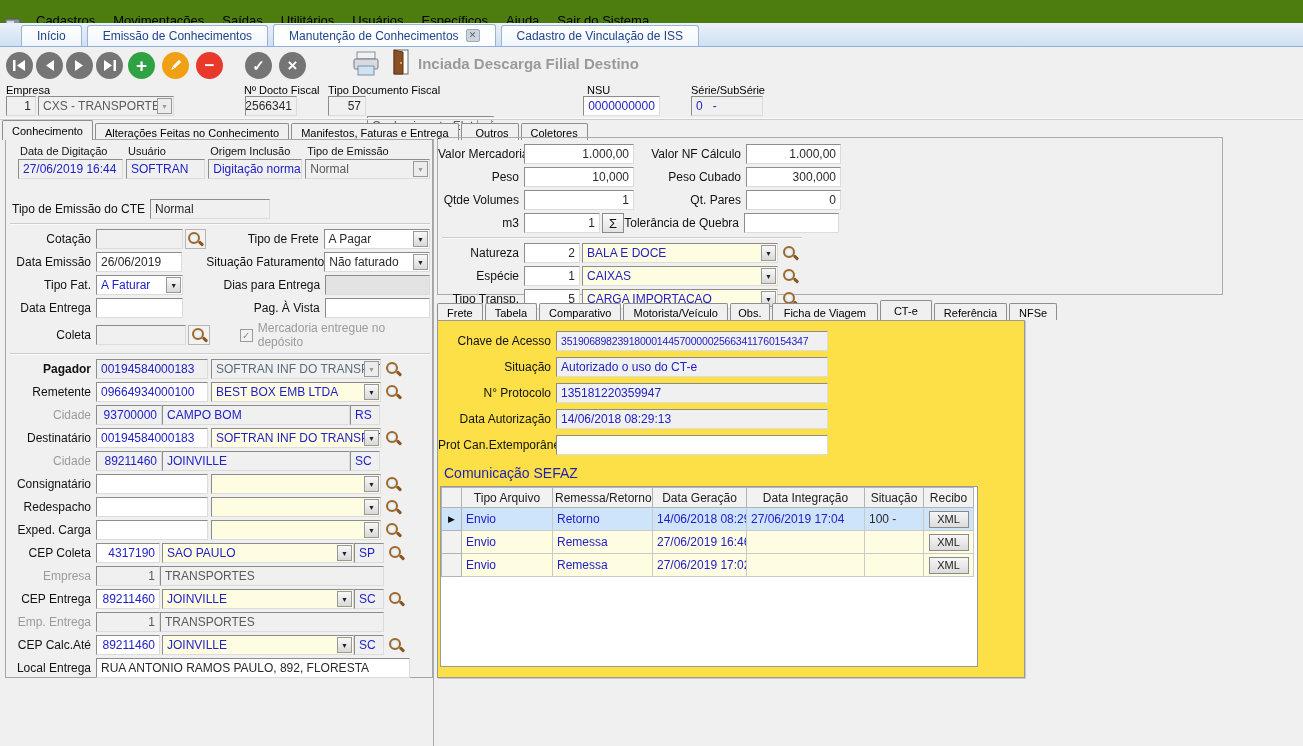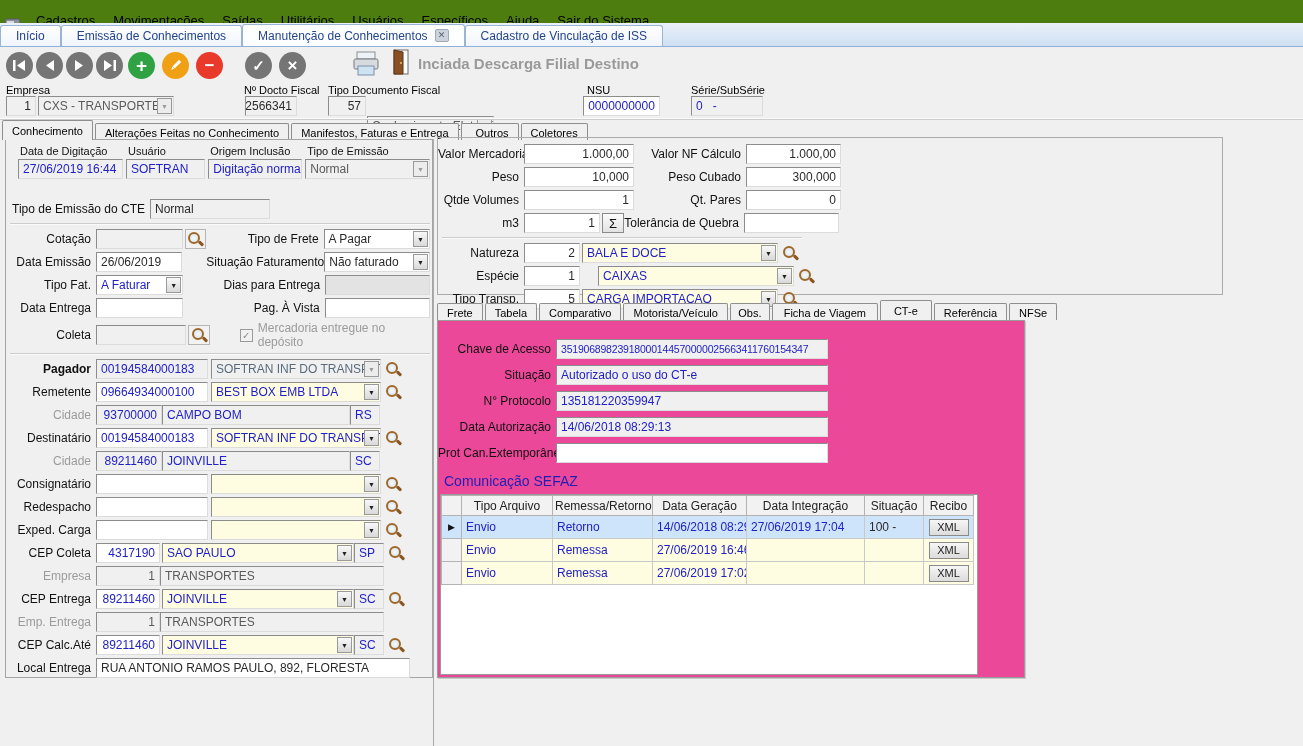--- a/index.html
+++ b/index.html
@@ -3,21 +3,21 @@
 <meta charset="utf-8">
 <style>
   *{box-sizing:border-box;margin:0;padding:0}
   html,body{width:1303px;height:746px}
   body{position:relative;overflow:hidden;background:#f0f0f0;font-family:"Liberation Sans",sans-serif;font-size:12px;color:#111}
   
   .menubar{position:absolute;left:0;top:0;width:100%;height:33px;background:#4d7c0f;display:flex;align-items:flex-end;border-bottom:1px solid #e2e2e2}
   .appicon{width:17px;height:16px;margin:0 6px 0 4px}
   .mi{padding:0 9px;font-size:13px;line-height:23px;color:#000;cursor:default}
   
-  .tabbar{position:absolute;left:0;top:23px;width:100%;height:24px;background:linear-gradient(#eaf1fa,#cfe0f2);border-bottom:1px solid #8fb0d8;display:flex;align-items:flex-end;padding-left:0;}
+  .tabbar{position:absolute;left:0;top:23px;width:100%;height:24px;background:linear-gradient(#eaf1fa,#cfe0f2);border-bottom:1px solid #8fb0d8;display:flex;align-items:flex-end;padding-left:21px;gap:5px}
   .wtab{height:21px;padding:0 15px;background:linear-gradient(#ffffff,#f0f5fb);border:1px solid #9ab4d6;border-bottom:none;border-radius:3px 3px 0 0;color:#23458c;font-size:12px;display:flex;align-items:center;gap:7px;cursor:default;white-space:nowrap}
   .wtab.active{background:#fdfeff;height:22px}
   .tclose{width:14px;height:13px;background:#ccd3dd;border:1px solid #9fa9b8;border-radius:2px;color:#5c6675;font-size:9px;line-height:11px;text-align:center}
   
   .toolbar{position:absolute;left:0;top:47px;width:100%;height:35px}
   .cbtn{position:absolute;top:5px;width:27px;height:27px;border-radius:50%;display:flex;align-items:center;justify-content:center;color:#fff;font-weight:bold}
   .c-gray{background:#757575}.c-green{background:#2fa344}.c-amber{background:#f0a013}.c-red{background:#e8392a}
   .statusmsg{position:absolute;left:418px;top:8px;font-size:15px;font-weight:bold;color:#9a9a9a;white-space:nowrap}
   .tico{position:absolute;top:4px}
   
@@ -53,21 +53,21 @@
   .tg{display:flex;flex-direction:column}
   .tg .tl{font-size:11px;padding:1px 0 2px 2px;white-space:nowrap}
   .chk{width:13px;height:13px;border:1px solid #9a9a9a;background:#f1f1f1;margin:0 5px 0 2px;flex:none;display:flex;align-items:center;justify-content:center;font-size:10px;color:#8b8b8b}
   
   .rgroup{position:absolute;left:437px;top:137px;width:786px;height:158px;border:1px solid #ababab;padding-top:5px}
   .trow{display:flex;align-items:center;margin:1px 0 3px}
   .tlab{width:86px;text-align:right;padding-right:5px;font-size:12px;flex:none;white-space:nowrap}
   .tlab2{width:112px;text-align:right;padding-right:5px;font-size:12px;flex:none;white-space:nowrap}
   .sigma{width:22px;height:20px;margin-left:2px;background:linear-gradient(#fcfcfc,#e2e2e2);border:1px solid #8a8a8a;display:flex;align-items:center;justify-content:center;font-size:13px}
   
-  .cpanel{position:absolute;left:437px;top:320px;width:588px;height:358px;background:#ec4899;border:1px solid #9a9a9a;box-shadow:1px 1px 0 #c9c9c9;padding-top:18px}
+  .cpanel{position:absolute;left:437px;top:320px;width:588px;height:358px;background:#fde047;border:1px solid #9a9a9a;box-shadow:1px 1px 0 #c9c9c9;padding-top:10px}
   .crow{display:flex;align-items:center;margin:0 0 6px}
   .clab{width:118px;text-align:right;padding-right:5px;font-size:12px;flex:none;white-space:nowrap}
   .cfld{width:272px}
   .chave{font-size:10.5px;letter-spacing:-.2px}
   .seftitle{margin:10px 0 5px 6px;font-size:14px;font-weight:normal;color:#1f1fb4}
   .gridbox{margin-left:2px;width:538px;height:181px;border:1px solid #9a9a9a;background:#fff;overflow:hidden}
   table.grid{border-collapse:collapse;table-layout:fixed;width:532px}
   .grid th{height:20px;background:#f2f2f2;border:1px solid #b3b3b3;font-weight:normal;font-size:12px;color:#222;padding:0 2px;overflow:hidden;white-space:nowrap}
   .grid td{height:23px;border:1px solid #c9c9c9;font-size:12px;padding:0 4px;overflow:hidden;white-space:nowrap;background:#fffde1}
   .grid tr.sel td{background:#cde4fb}
@@ -386,21 +386,21 @@
   <div class="sep" style="width:360px;margin-left:4px"></div>
   <div class="trow">
     <span class="tlab">Natureza</span>
     <div class="fld num white" style="width:56px"><span class="dtx">2</span></div>
     <div class="fld combo yellow" style="width:196px;margin-left:2px"><span class="blue">BALA E DOCE</span><span class="arw">▼</span></div>
     <span class="mag magflat"></span>
   </div>
   <div class="trow">
     <span class="tlab">Espécie</span>
     <div class="fld num white" style="width:56px"><span class="dtx">1</span></div>
-    <div class="fld combo yellow" style="width:196px;margin-left:18px"><span class="blue">CAIXAS</span><span class="arw">▼</span></div>
+    <div class="fld combo yellow" style="width:196px;margin-left:2px"><span class="blue">CAIXAS</span><span class="arw">▼</span></div>
     <span class="mag magflat"></span>
   </div>
   <div class="trow">
     <span class="tlab">Tipo Transp.</span>
     <div class="fld num white" style="width:56px"><span class="dtx">5</span></div>
     <div class="fld combo yellow" style="width:196px;margin-left:2px"><span class="blue">CARGA IMPORTACAO</span><span class="arw">▼</span></div>
     <span class="mag magflat"></span>
   </div>
 </div>
 

